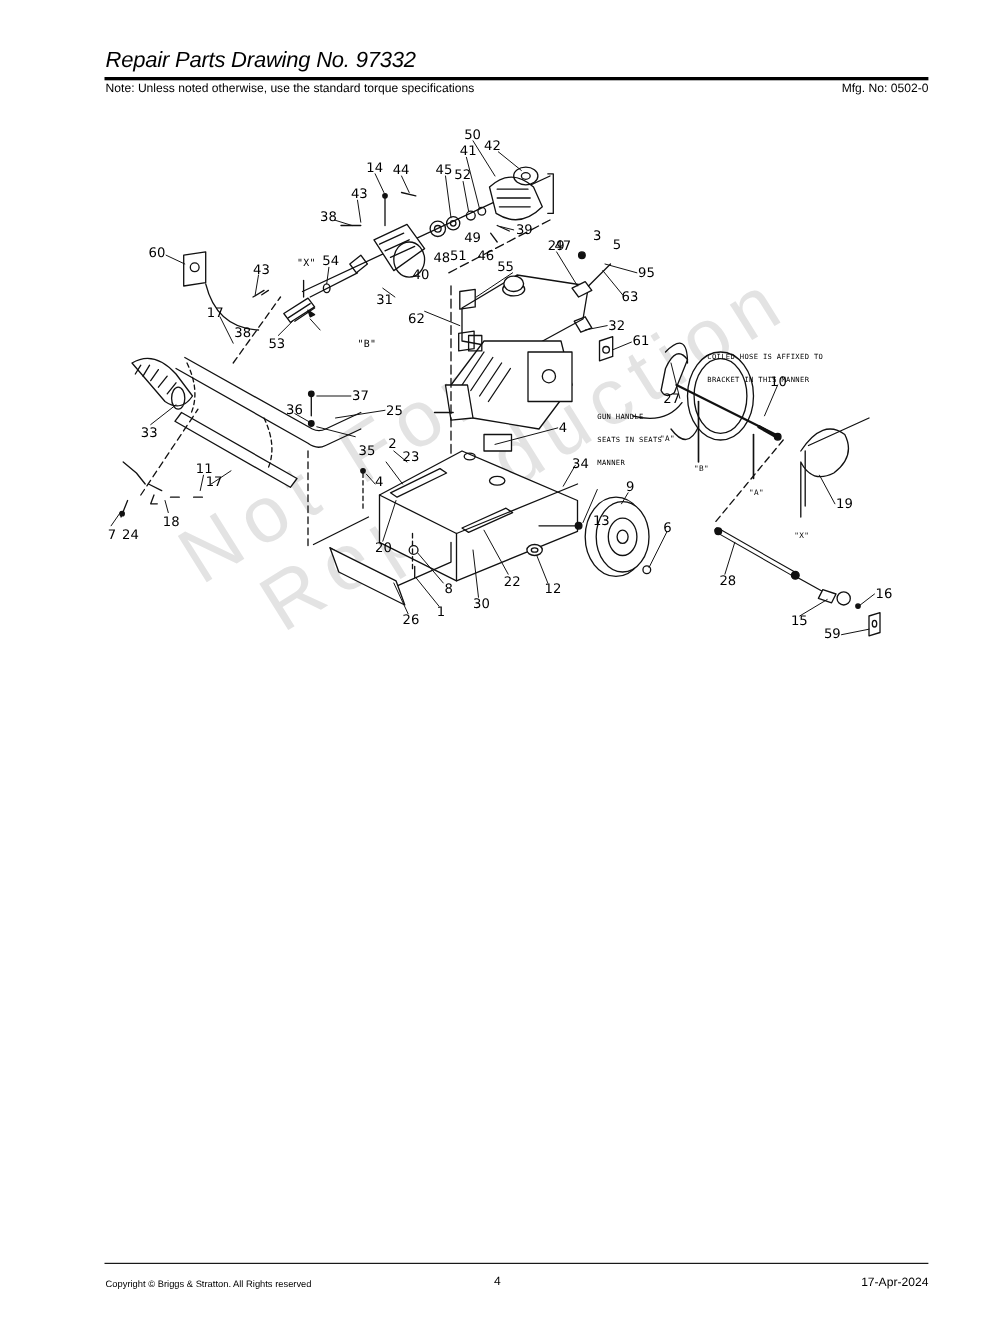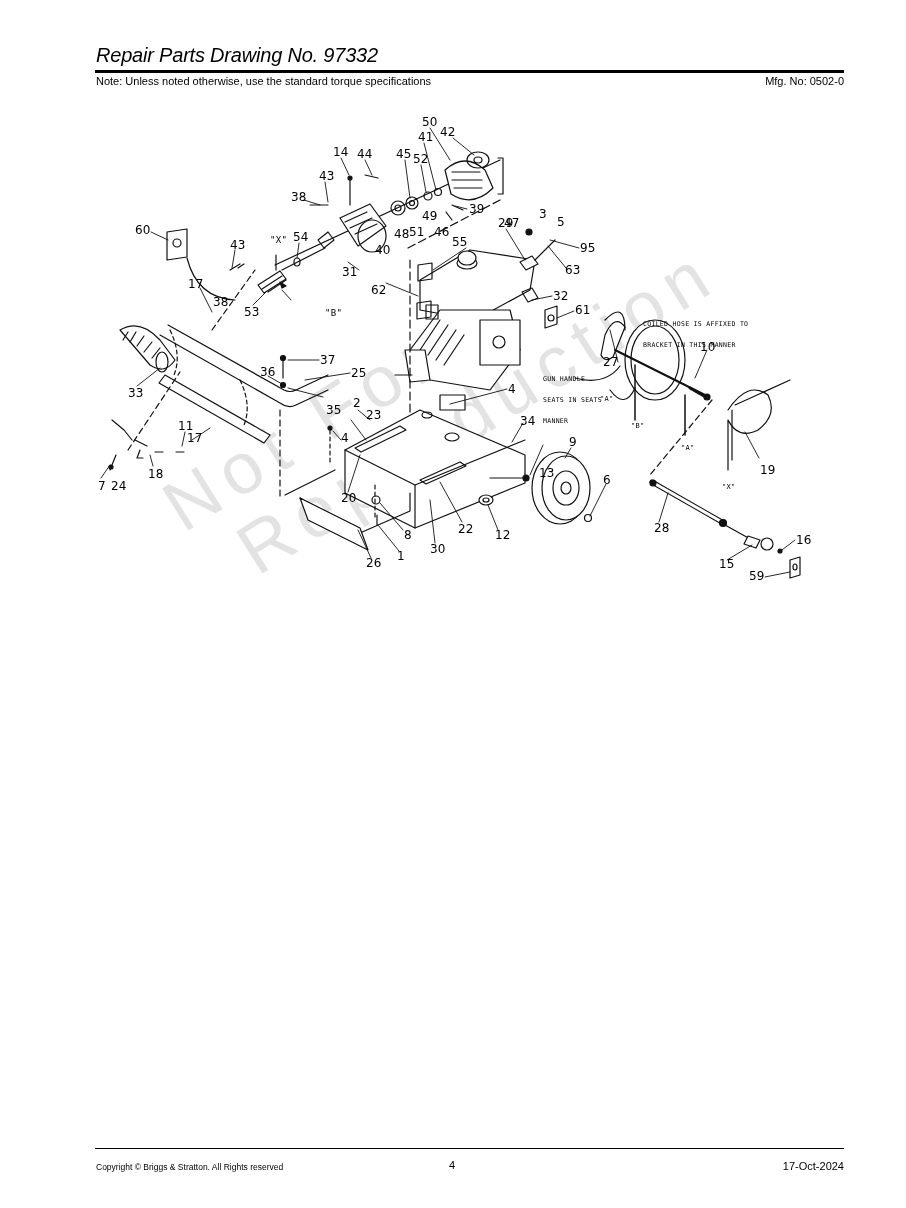--- a/index.html
+++ b/index.html
@@ -286,21 +286,21 @@
     <div class="callout" style="left: 326px; top: 392px; margin-top: 12px;">35</div>
     <div class="callout" style="left: 508px; top: 383px;">4</div>
     <div class="callout" style="left: 353px; top: 397px;">2</div>
     <div class="callout" style="left: 346px; top: 409px; margin-left: 20px;">23</div>
     <div class="callout" style="left: 520px; top: 415px;">34</div>
     <div class="callout" style="left: 178px; top: 420px;">11</div>
     <div class="callout" style="left: 187px; top: 432px;">17</div>
     <div class="callout" style="left: 341px; top: 432px;">4</div>
     <div class="callout" style="left: 539px; top: 433px; margin-top: 34px;">13</div>
     <div class="callout" style="left: 569px; top: 436px;">9</div>
-    <div class="callout" style="left: 760px; top: 452px; margin-top: 12px;">19</div>
+    <div class="callout" style="left: 760px; top: 452px;">19</div>
     <div class="callout" style="left: 603px; top: 474px;">6</div>
     <div class="callout" style="left: 148px; top: 468px;">18</div>
     <div class="callout" style="left: 98px; top: 480px;">7</div>
     <div class="callout" style="left: 111px; top: 480px;">24</div>
     <div class="callout" style="left: 341px; top: 492px;">20</div>
     <div class="callout" style="left: 404px; top: 529px;">8</div>
     <div class="callout" style="left: 458px; top: 523px;">22</div>
     <div class="callout" style="left: 654px; top: 522px;">28</div>
     <div class="callout" style="left: 495px; top: 529px;">12</div>
     <div class="callout" style="left: 397px; top: 550px;">1</div>
@@ -323,13 +323,13 @@
 <div class="ann" style="left:270px;top:237px;font-size:9px;">"X"</div>
 <div class="ann" style="left:325px;top:310px;font-size:9px;">"B"</div>
 <div class="ann" style="left:600px;top:396px;font-size:7px;">"A"</div>
 <div class="ann" style="left:631px;top:423px;font-size:7px;">"B"</div>
 <div class="ann" style="left:681px;top:445px;font-size:7px;">"A"</div>
 <div class="ann" style="left:722px;top:484px;font-size:7px;">"X"</div>
 
 <div class="rule-bottom"></div>
 <div class="copyright">Copyright ©  Briggs &amp; Stratton. All Rights reserved</div>
 <div class="page-num">4</div>
-<div class="date">17-Oct-2024</div>
+<div class="date">17-Apr-2024</div>
 
 </body></html>

